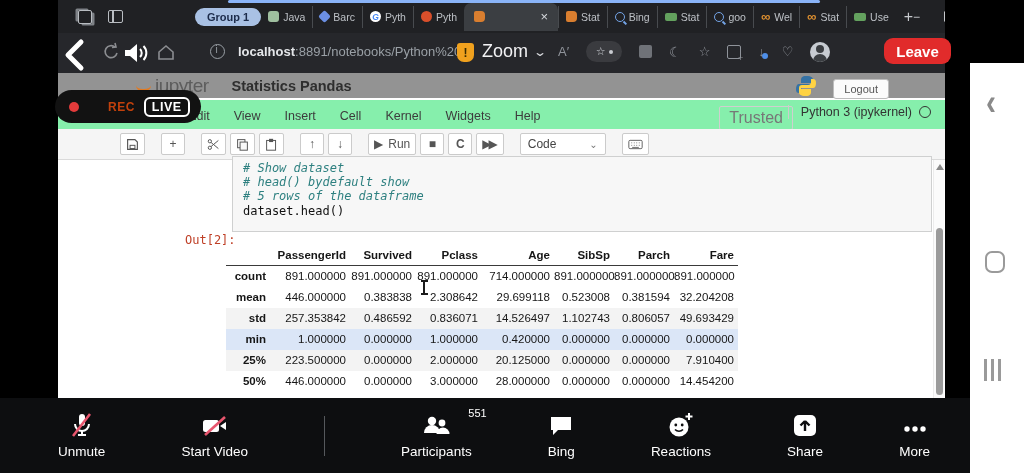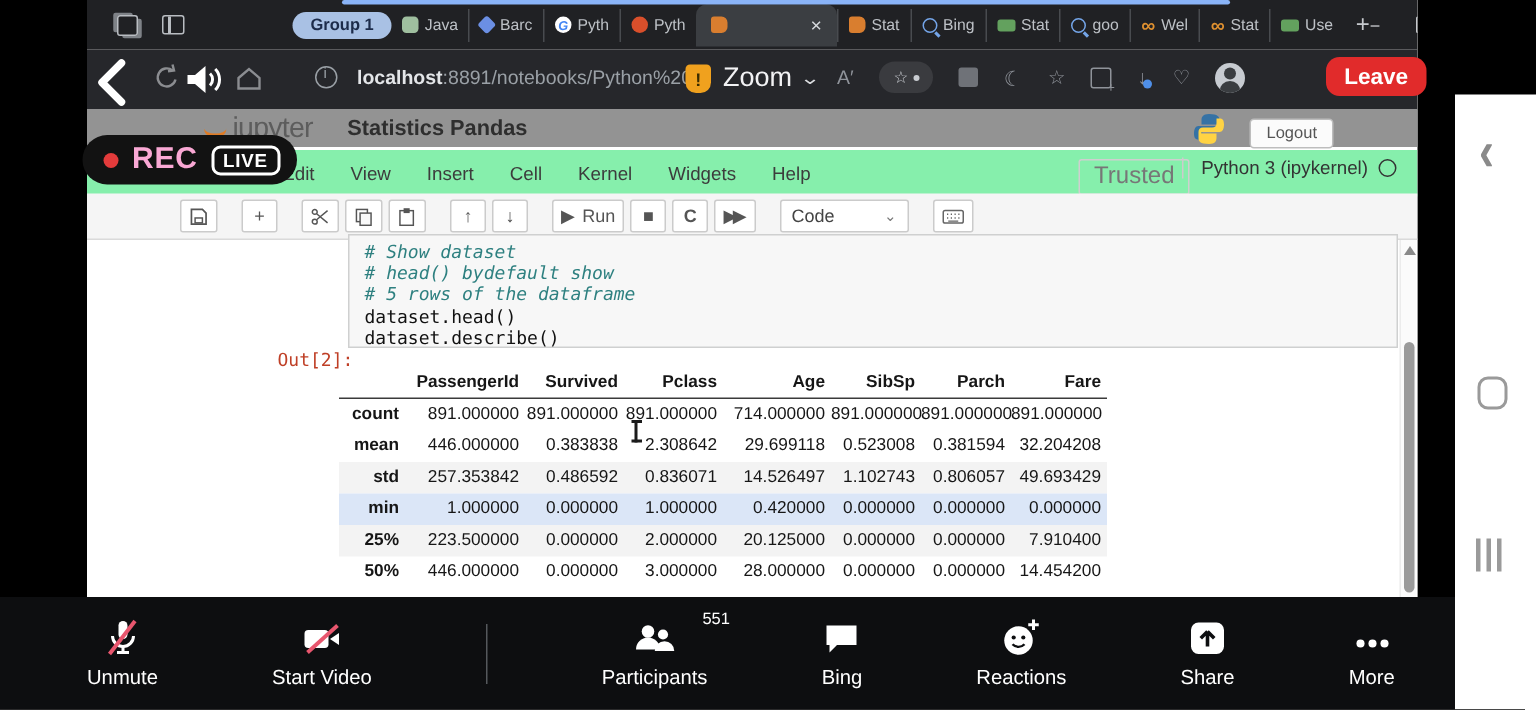--- a/index.html
+++ b/index.html
@@ -105,21 +105,21 @@
   .row-min{background:#dbe6f7;}
   .nb-scroll{position:absolute;right:1px;top:0;width:10px;height:238px;background:#fbfbfb;border-left:1px solid #ececec;}
   .nb-up{position:absolute;left:1.5px;top:4px;width:0;height:0;border-left:4px solid transparent;border-right:4px solid transparent;border-bottom:6px solid #8a8a8a;}
   .nb-thumb{position:absolute;left:1.5px;top:68px;width:7px;height:167px;background:#9b9b9b;border-radius:4px;}
 
   
   .backchev{position:absolute;left:60px;top:37px;z-index:6;}
   .leavebtn{position:absolute;left:884px;top:38px;width:67px;height:26px;background:#e12b2b;border-radius:9px;color:#fff;font-size:15px;font-weight:bold;display:flex;align-items:center;justify-content:center;z-index:6;}
   .recpill{position:absolute;left:55px;top:90px;height:33px;background:#121212;border-radius:17px;display:flex;align-items:center;padding:0 11px 0 14px;gap:9px;z-index:5;}
   .recdot{width:10px;height:10px;background:#e33b3b;border-radius:50%;}
-  .rectext{color:#f9a8d4;font-size:20px;font-weight:bold;letter-spacing:0.5px;}
+  .rectext{color:#c2410c;font-size:12px;font-weight:bold;letter-spacing:0.5px;margin-left:20px;}
   .livebox{border:2px solid #fff;border-radius:6px;color:#fff;font-size:12.5px;font-weight:bold;padding:1px 6px;letter-spacing:0.5px;}
   .ibeam{position:absolute;left:423px;top:280px;width:2px;height:15px;background:#1b1b1b;z-index:7;}
   .ibeam::before,.ibeam::after{content:"";position:absolute;left:-2.5px;width:7px;height:2px;background:#1b1b1b;}
   .ibeam::before{top:0;}.ibeam::after{bottom:0;}
 
   
   .bbar{position:absolute;left:0;top:398px;width:970px;height:75px;background:#0d0e10;display:flex;align-items:center;justify-content:space-between;padding:0 40px 0 58px;box-sizing:border-box;z-index:4;}
   .bitem{display:flex;flex-direction:column;align-items:center;gap:5px;color:#fff;font-size:13.5px;position:relative;}
   .bicon{height:27px;display:flex;align-items:flex-end;}
   .badge{position:absolute;top:-5px;right:-15px;font-size:11px;color:#fff;}
@@ -317,21 +317,20 @@
           </svg>
         </span>
     </div>
 
     <div class="notebook">
       <div class="codecell">
         <div class="cl-comment"># Show dataset</div>
         <div class="cl-comment"># head() bydefault show</div>
         <div class="cl-comment"># 5 rows of the dataframe</div>
         <div class="cl-code">dataset.head()</div>
-        <div class="cl-code">dataset.describe()</div>
       </div>
       <div class="outlabel">Out[2]:</div>
 
       <div class="dtable">
         <div class="trow thead">
           <span class="c c0"></span>
           <span class="c c1">PassengerId</span>
           <span class="c c2">Survived</span>
           <span class="c c3">Pclass</span>
           <span class="c c4">Age</span>

